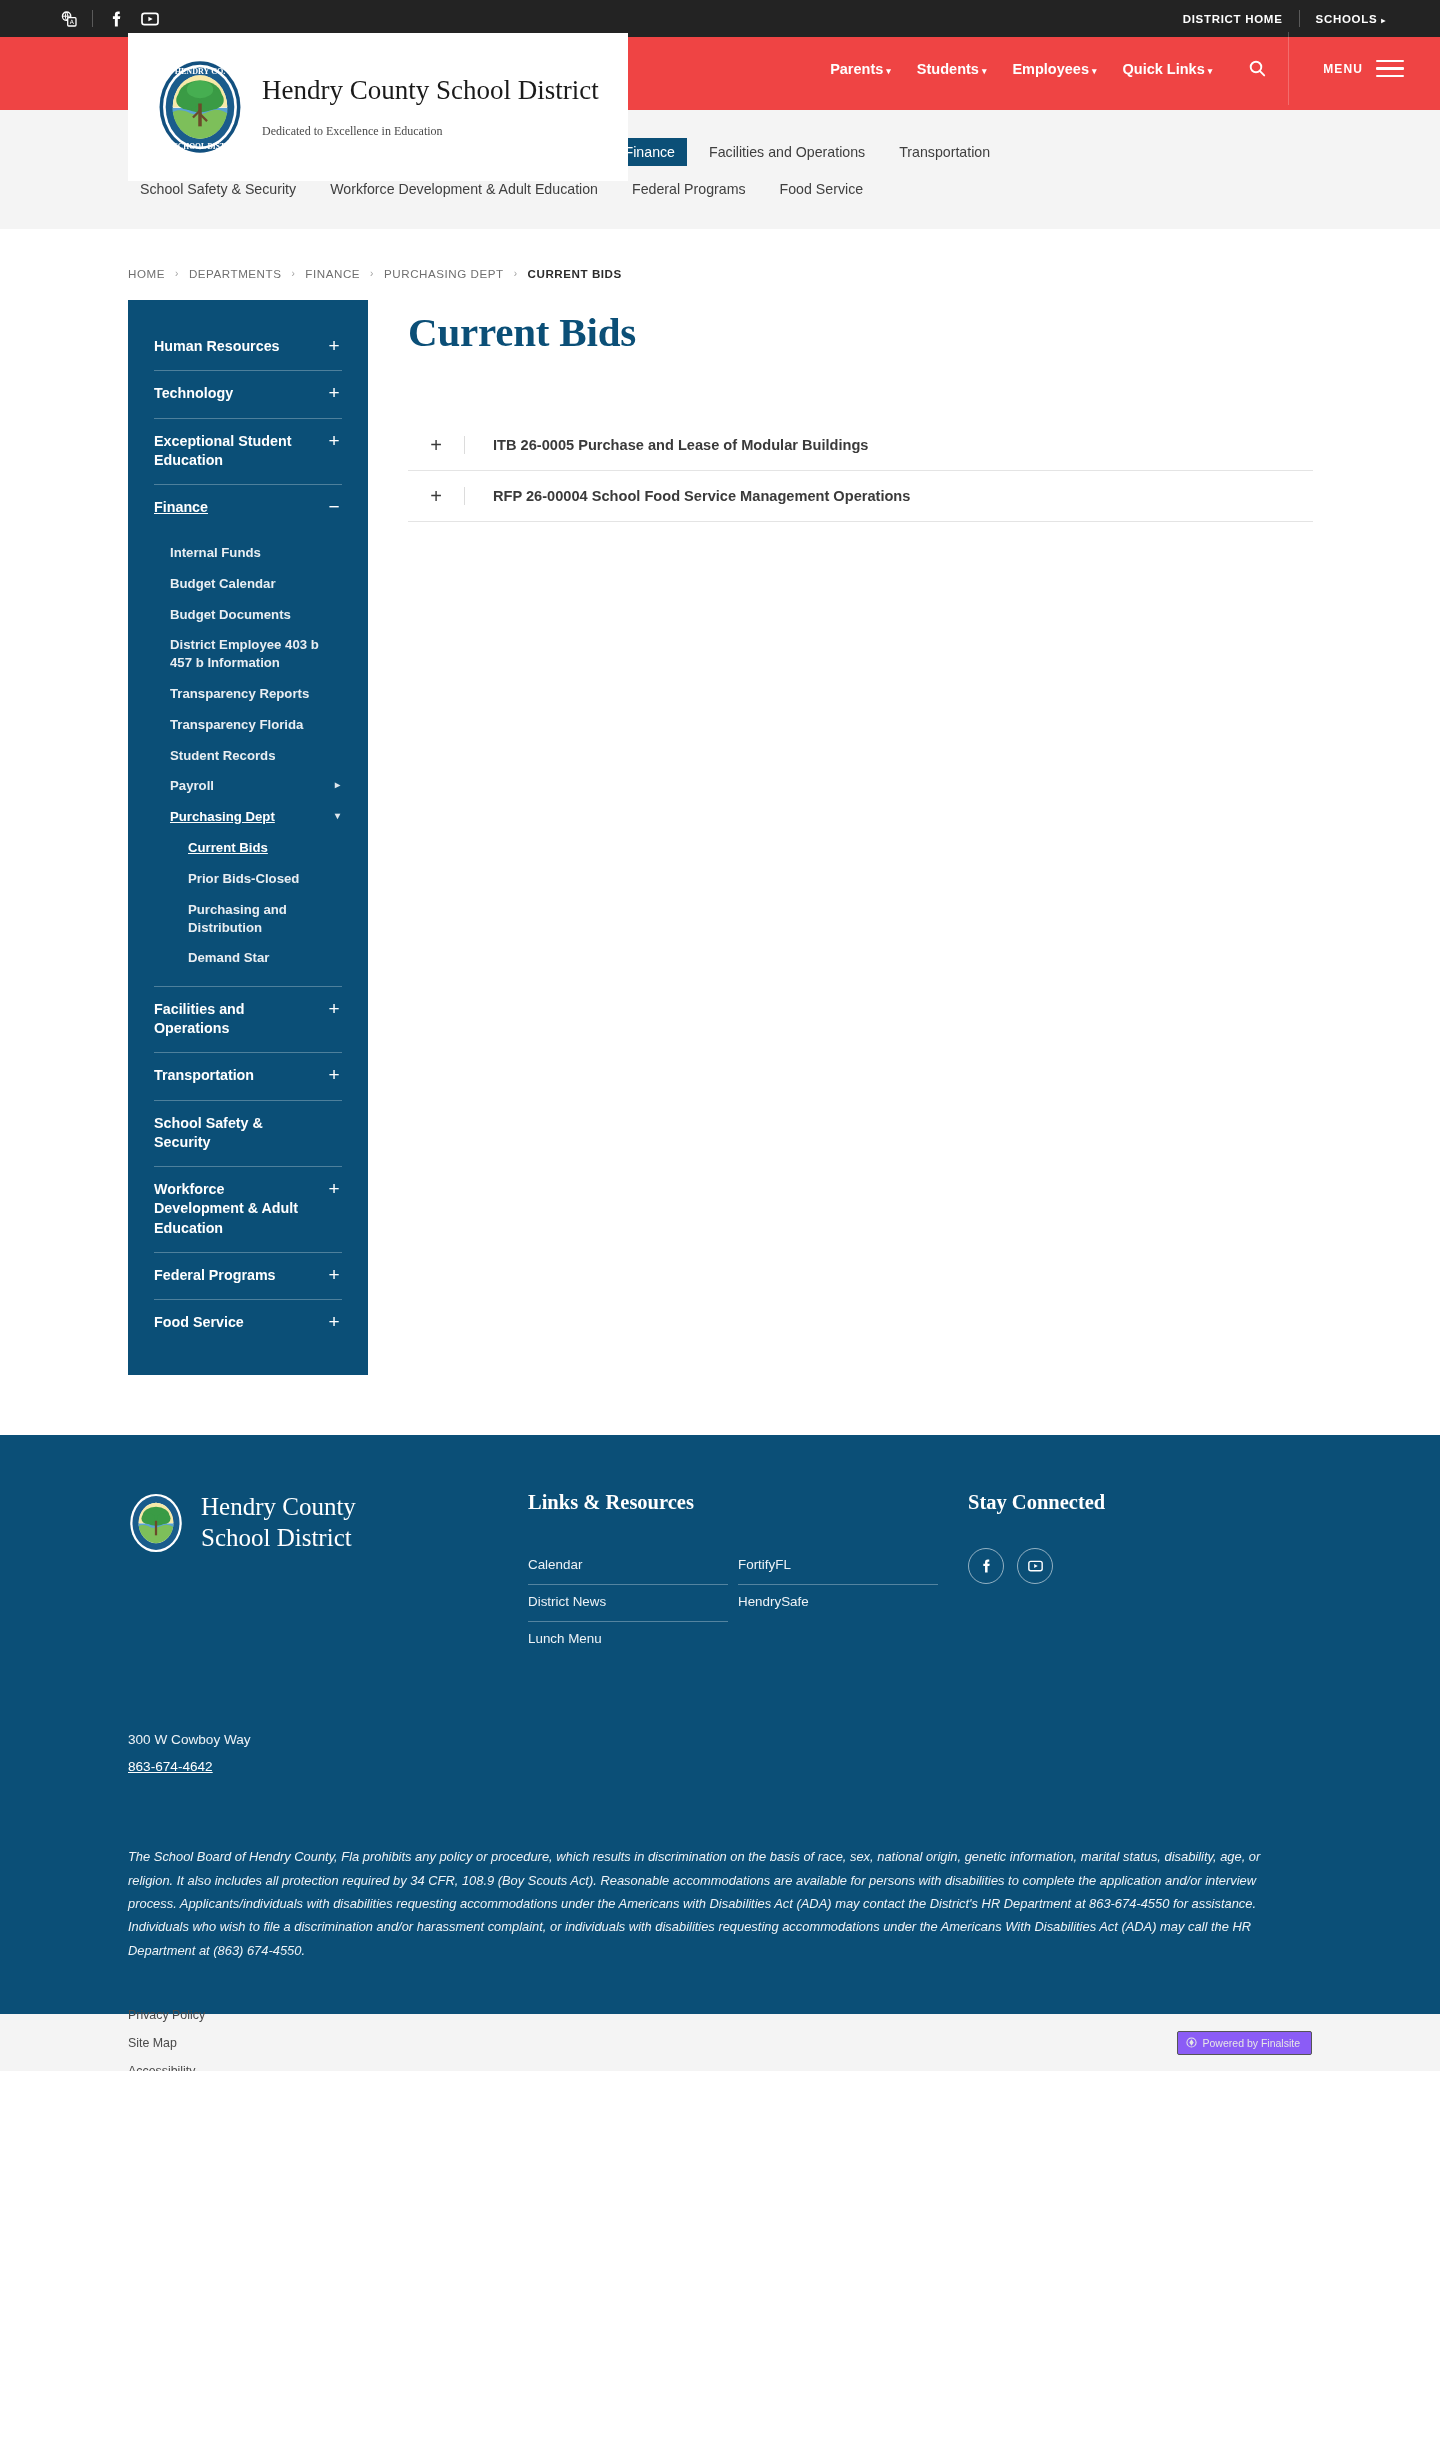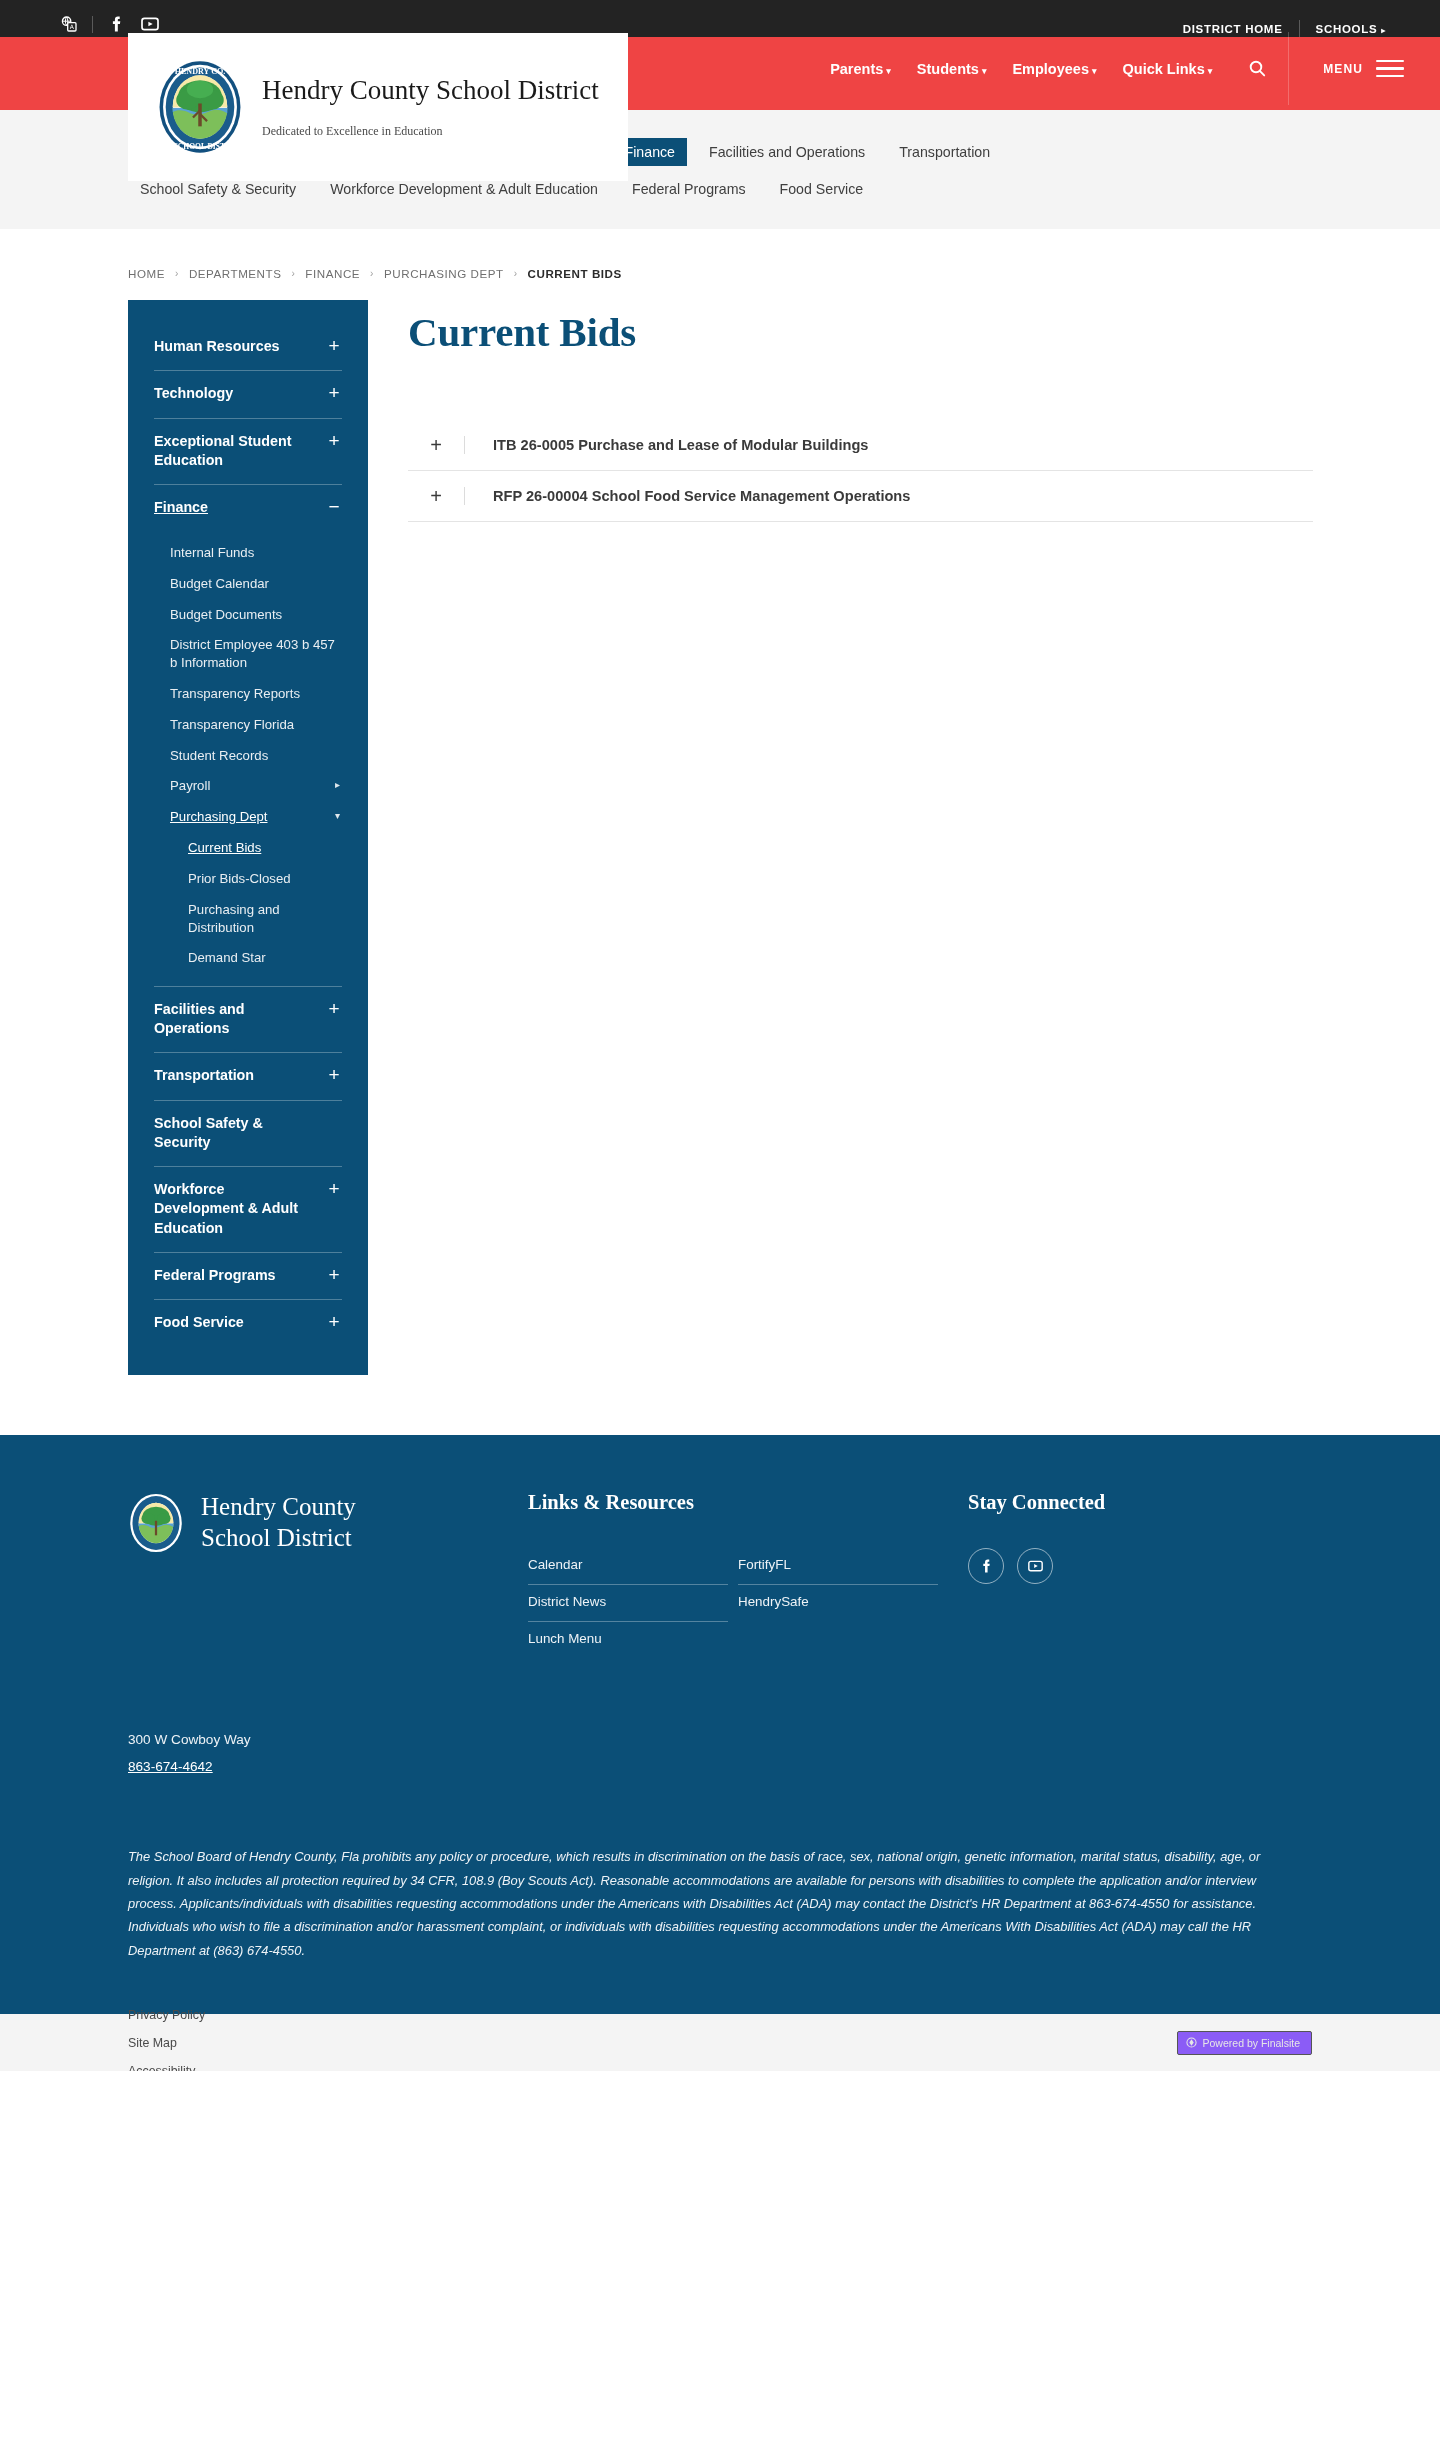--- a/index.html
+++ b/index.html
@@ -9,21 +9,21 @@
     background: #ffffff;
     color: #333;
     -webkit-font-smoothing: antialiased;
   }
 
   
   .utility-bar {
     background: #232323;
     height: 37px;
     display: flex;
-    align-items: flex-end;
+    align-items: center;
     padding: 0 38px 0 52px;
   }
   .util-social { display: flex; align-items: center; gap: 0; }
   .util-ico {
     width: 34px; height: 26px;
     display: flex; align-items: center; justify-content: center;
     color: #fff; cursor: pointer;
   }
   .util-ico svg { display: block; }
   .util-sep { width: 1px; height: 17px; background: #5a5a5a; margin: 0 6px; }
@@ -111,21 +111,21 @@
   }
   .side-top-label {
     font-size: 14.3px; font-weight: bold; line-height: 1.35; color: #fff;
   }
   .side-top-label.active { text-decoration: underline; }
   .side-sign {
     flex: 0 0 auto; font-size: 19px; line-height: 17px; color: #fff;
     font-weight: 300; width: 16px; text-align: center;
   }
   .side-rule { height: 1px; background: rgba(255,255,255,.28); margin: 2px 0 2px 0; }
-  .side-sub { padding: 8px 0 10px 0; }
+  .side-sub { padding: 8px 0 10px 0; font-weight: bold; }
   .side-sub-item {
     display: flex; align-items: flex-start; justify-content: space-between;
     padding: 6.5px 0 6.5px 16px; gap: 8px; cursor: pointer;
   }
   .side-sub-label { font-size: 13.2px; color: #e9eef2; line-height: 1.35; }
   .side-sub-label.active { text-decoration: underline; color: #fff; }
   .side-arrow { font-size: 10px; color: #dfe7ec; padding-right: 2px; line-height: 16px; }
   .side-sub2 { padding-left: 18px; }
   .side-sub2-item {
     display: flex; padding: 6.5px 0 6.5px 16px; cursor: pointer;

